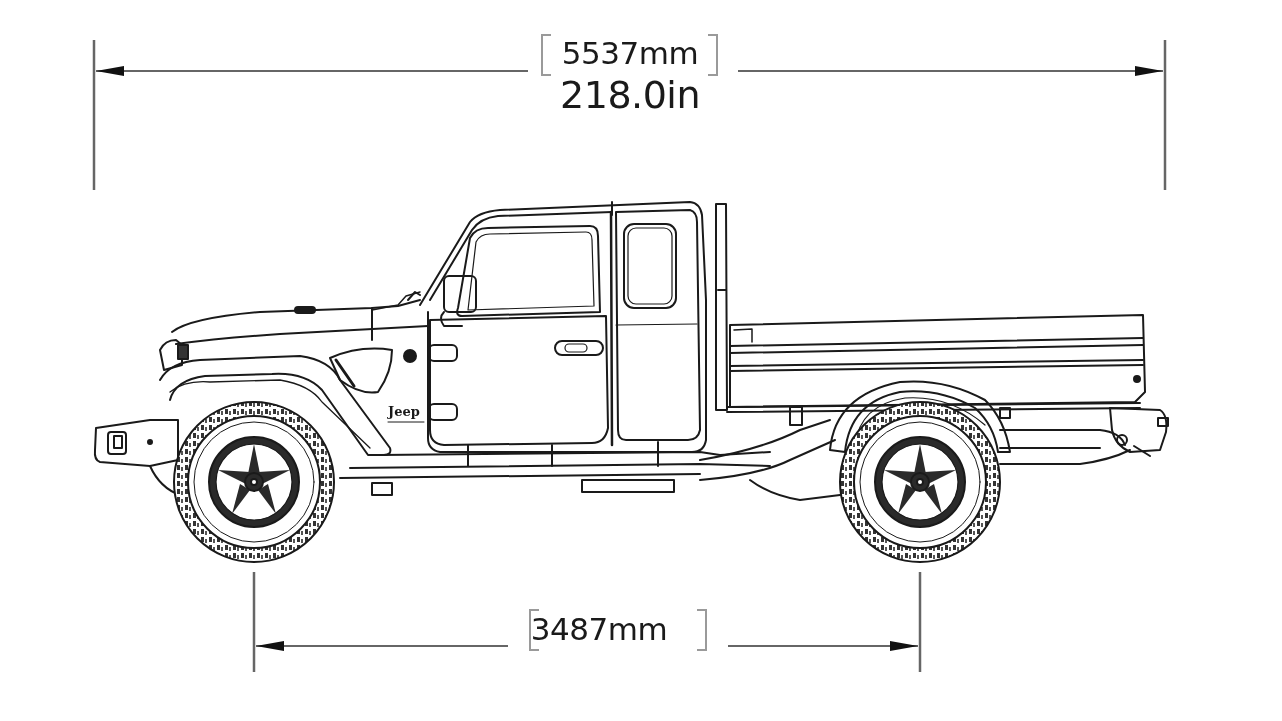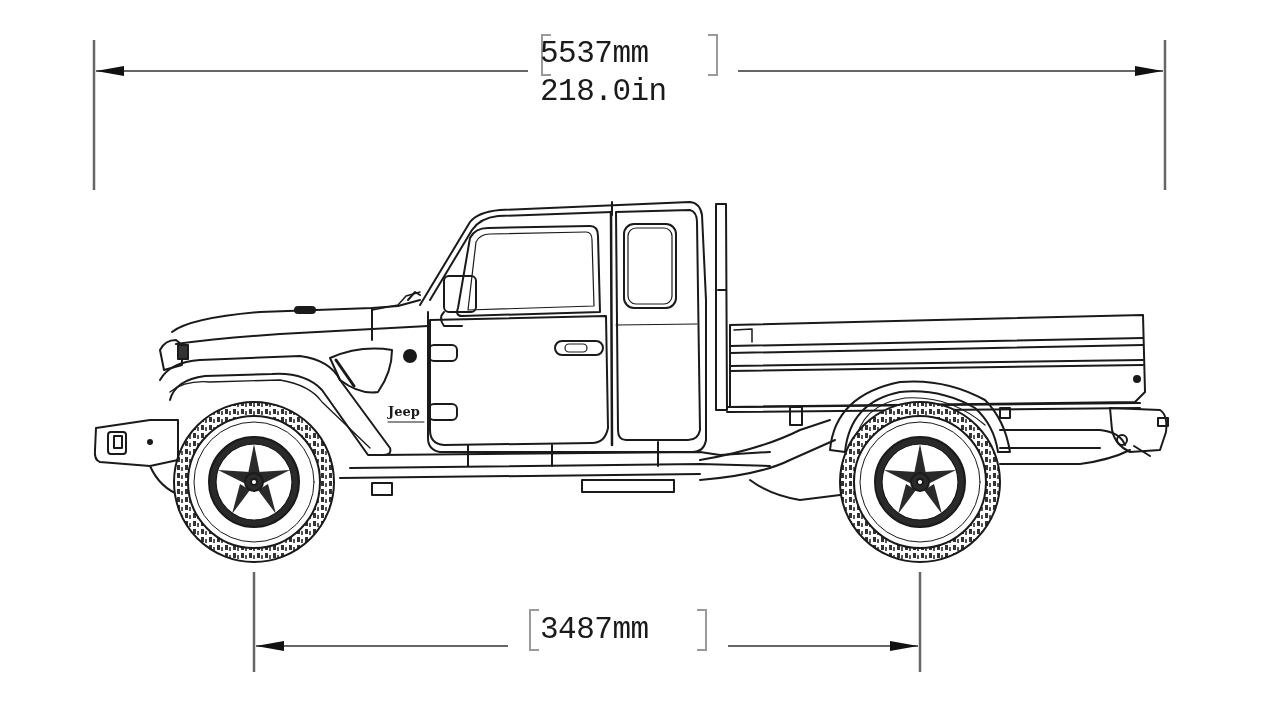--- a/index.html
+++ b/index.html
@@ -1,21 +1,21 @@
 <!DOCTYPE html>
 <html><head>
 <meta charset="utf-8">
 <style>
   html, body { margin:0; padding:0; background:#ffffff; }
   body { width:1282px; height:721px; position:relative; overflow:hidden;
          font-family:"DejaVu Sans", "Liberation Sans", sans-serif; color:#1a1a1a; }
   #canvas { position:absolute; left:0; top:0; width:1282px; height:721px; }
-  .dim-label { position:absolute; text-align:left; line-height:1;font-family:Liberation Mono, monospace; }
+  .dim-label { position:absolute; text-align:center; line-height:1; }
   .dim-label .mm { font-size:31px; letter-spacing:-0.5px; display:block; }
-  .dim-label .inch { font-size:31px; letter-spacing:-0.5px; display:block; margin-top:7px; }
+  .dim-label .inch { font-size:38px; letter-spacing:-0.5px; display:block; margin-top:7px; }
   .bracket { position:absolute; width:8px; height:38px; border:2px solid #9a9a9a; }
   .bracket.left { border-right:none; }
   .bracket.right { border-left:none; }
 </style>
 </head>
 <body>
 
 <svg id="canvas" viewBox="0 0 1282 721" xmlns="http://www.w3.org/2000/svg">
   <defs>
     <marker id="arrowL" markerWidth="30" markerHeight="12" refX="0" refY="6" orient="auto" markerUnits="userSpaceOnUse">
@@ -193,15 +193,15 @@
 
 <div class="bracket left" style="left:541px; top:34px;"></div>
 <div class="bracket right" style="left:708px; top:34px;"></div>
 <div class="dim-label" style="left:540px; top:38px; width:180px;">
   <span class="mm">5537mm</span>
   <span class="inch">218.0in</span>
 </div>
 
 <div class="bracket left" style="left:529px; top:609px;"></div>
 <div class="bracket right" style="left:697px; top:609px;"></div>
-<div class="dim-label" style="left:540px; top:614px; width:180px;">
+<div class="dim-label" style="left:509px; top:614px; width:180px;">
   <span class="mm">3487mm</span>
 </div>
 
 </body></html>

